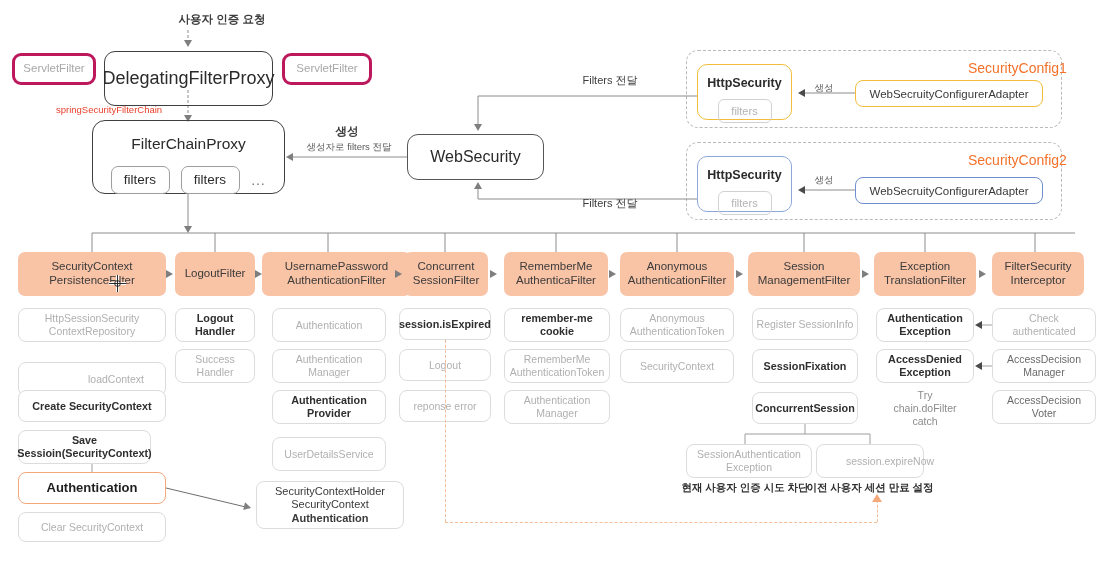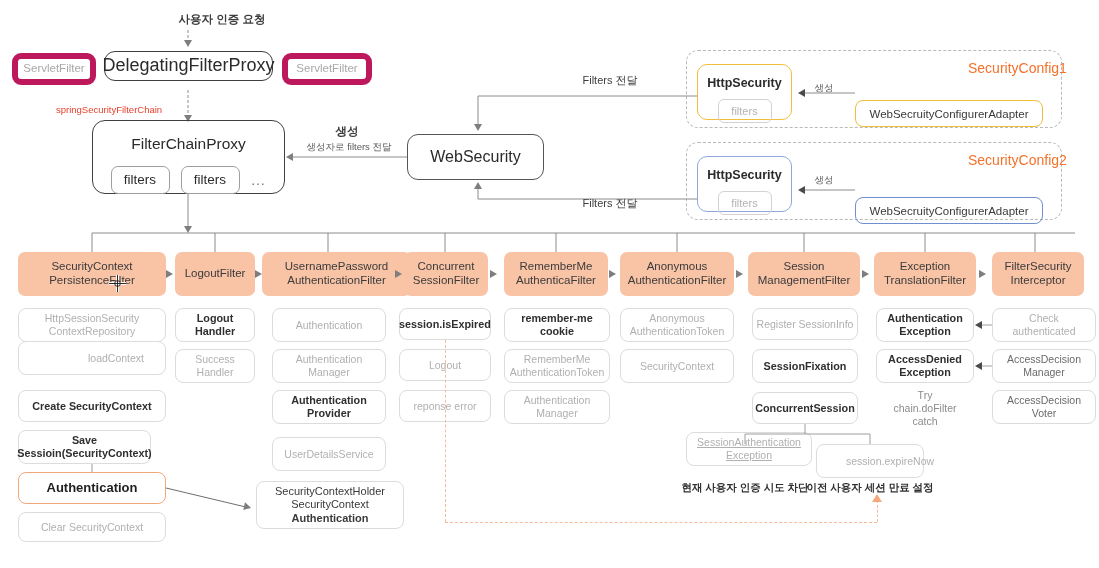--- a/index.html
+++ b/index.html
@@ -5,21 +5,21 @@
   html,body{margin:0;padding:0;background:#ffffff;}
   body{width:1099px;height:568px;overflow:hidden;
        font-family:"Liberation Sans","DejaVu Sans",sans-serif;color:#4a4a4a;}
   #stage{position:relative;width:1099px;height:568px;background:#fff;}
 
   .node{position:absolute;box-sizing:border-box;display:flex;
         align-items:center;justify-content:center;text-align:center;
         border-radius:9px;line-height:1.18;}
 
   
-  .servlet{border:6px solid #be185d;color:#a8a8a8;font-size:11.5px;}
+  .servlet{border:3px solid #be185d;color:#a8a8a8;font-size:11.5px;}
   .dfp{border:1.6px solid #3f3f3f;color:#2b2b2b;font-size:18px;border-radius:11px;}
   .fcp{border:1.4px solid #3f3f3f;color:#2b2b2b;border-radius:13px;
        display:block;padding-top:14px;}
   .fcp .ttl{font-size:15.5px;text-align:center;}
   .fcp .chips{display:flex;align-items:center;justify-content:center;gap:11px;margin-top:13px;}
   .chip{border:1px solid #9e9e9e;border-radius:7px;width:57px;height:26px;
         display:flex;align-items:center;justify-content:center;
         font-size:13.5px;color:#2b2b2b;}
   .dots{color:#7a7a7a;font-size:15px;letter-spacing:1px;}
   .websec{border:1.4px solid #555;color:#2b2b2b;font-size:16px;border-radius:11px;}
@@ -28,21 +28,21 @@
   .cfglabel{position:absolute;color:#f4722b;font-size:14px;}
   .https{position:absolute;box-sizing:border-box;border-radius:10px;
          display:block;padding-top:11px;text-align:center;}
   .https.gold{border:1.6px solid #f2bd3a;}
   .https.blue{border:1.6px solid #8fa8d8;}
   .https .ttl{font-size:12.5px;font-weight:bold;color:#2b2b2b;}
   .https .sub{margin:9px auto 0;width:52px;height:22px;border:1px solid #d2d2d2;
               border-radius:6px;display:flex;align-items:center;justify-content:center;
               font-size:11px;color:#b3b3b3;}
   .adapter{position:absolute;box-sizing:border-box;border-radius:8px;
-           display:flex;align-items:center;justify-content:center;font-size:11.5px;color:#3a3a3a;margin-top:20px;}
+           display:flex;align-items:center;justify-content:center;font-size:11.5px;color:#3a3a3a;}
   .adapter.gold{border:1.4px solid #f2bd3a;}
   .adapter.blue{border:1.4px solid #6f8fd0;}
 
   
   .filt{position:absolute;box-sizing:border-box;background:#f9c3a6;border-radius:7px;
         display:flex;align-items:center;justify-content:center;text-align:center;
         font-size:11.5px;color:#3b3b3b;line-height:1.2;}
 
   
   .card{position:absolute;box-sizing:border-box;border:1px solid #dcdcdc;border-radius:8px;
@@ -89,21 +89,21 @@
     <line x1="188" y1="193" x2="188" y2="227" stroke="#8c8c8c" stroke-width="1"></line>
 
     <line x1="92" y1="233" x2="1075" y2="233" stroke="#8c8c8c" stroke-width="1"></line>
   </svg>
   <div class="arw dn" style="left:183.5px;top:40px;"></div>
   <div class="arw dn" style="left:183.5px;top:115px;"></div>
   <div class="arw dn" style="left:183.5px;top:226px;"></div>
 
   <div class="node servlet" style="left:12px;top:53px;width:84px;height:32px;">ServletFilter</div>
 
-  <div class="node dfp" style="left:104px;top:51px;width:169px;height:30px;">DelegatingFilterProxy</div>
+  <div class="node dfp" style="left:104px;top:51px;width:169px;height:55px;">DelegatingFilterProxy</div>
 
   <div class="node servlet" style="left:282px;top:53px;width:90px;height:32px;">ServletFilter</div>
 
   <div class="lbl red" style="left:56px;top:104px;width:180px;text-align:left;">springSecurityFilterChain</div>
 
   <div class="node fcp" style="left:92px;top:120px;width:193px;height:74px;">
     <div class="ttl">FilterChainProxy</div>
     <div class="chips">
       <div class="chip">filters</div>
       <div class="chip">filters</div>
@@ -221,21 +221,21 @@
       <line x1="10" y1="1" x2="10" y2="19"></line>
         <line x1="1" y1="10" x2="19" y2="10"></line>
       <circle cx="10" cy="10" r="3"></circle>
     </g>
   </svg>
 
   <div class="card grey" style="left:18px;top:308px;width:148px;height:34px;">
     <div><span>HttpSessionSecurity</span><br>
          <span>ContextRepository</span></div>
   </div>
-  <div class="card grey" style="left:18px;top:341px;width:148px;height:34px;padding-left:48px;">
+  <div class="card grey" style="left:18px;top:362px;width:148px;height:34px;padding-left:48px;">
     <div><span>loadContext</span></div>
   </div>
   <div class="card dark" style="left:18px;top:390px;width:148px;height:32px;">
     <div><span>Create SecurityContext</span></div>
   </div>
   <div class="card dark" style="left:18px;top:430px;width:133px;height:34px;">
     <div><span>Save</span><br>
          <span>Sessioin(SecurityContext)</span></div>
   </div>
   <div class="card hl" style="left:18px;top:472px;width:148px;height:32px;">
@@ -307,21 +307,21 @@
 
   <div class="card grey" style="left:752px;top:308px;width:106px;height:32px;">
     <div><span>Register SessionInfo</span></div>
   </div>
   <div class="card dark" style="left:752px;top:349px;width:106px;height:34px;">
     <div><span>SessionFixation</span></div>
   </div>
   <div class="card dark" style="left:752px;top:392px;width:106px;height:32px;">
     <div><span>ConcurrentSession</span></div>
   </div>
-  <div class="card grey" style="left:686px;top:432px;width:126px;height:34px;text-decoration:underline;">
+  <div class="card grey" style="left:686px;top:444px;width:126px;height:34px;">
     <div><span>SessionAuthentication</span><br>
          <span>Exception</span></div>
   </div>
   <div class="card grey" style="left:816px;top:444px;width:108px;height:34px;padding-left:40px;">
     <div><span>session.expireNow</span></div>
   </div>
   <div class="kcap" style="left:675px;top:481px;width:140px;">현재 사용자 인증 시도 차단</div>
   <div class="kcap" style="left:805px;top:481px;width:130px;">이전 사용자 세션 만료 설정</div>
 
   <div class="card dark" style="left:876px;top:308px;width:98px;height:34px;">

